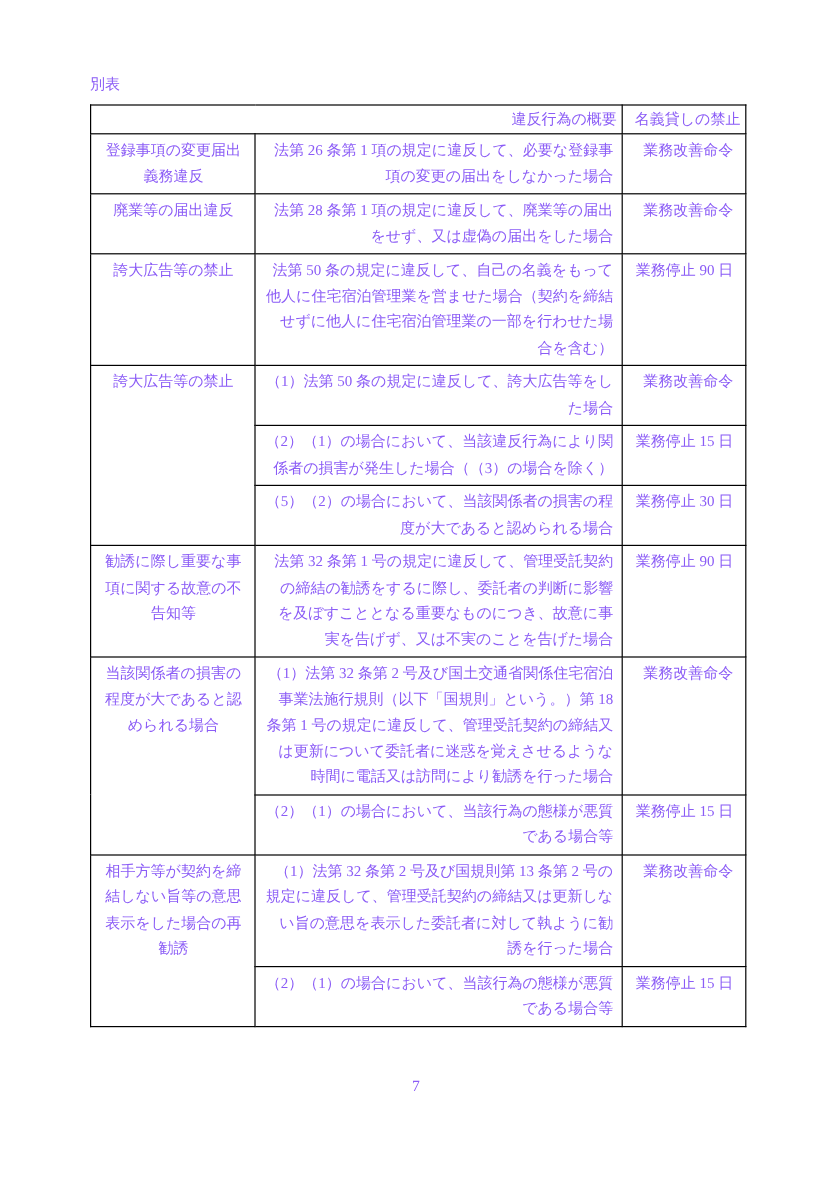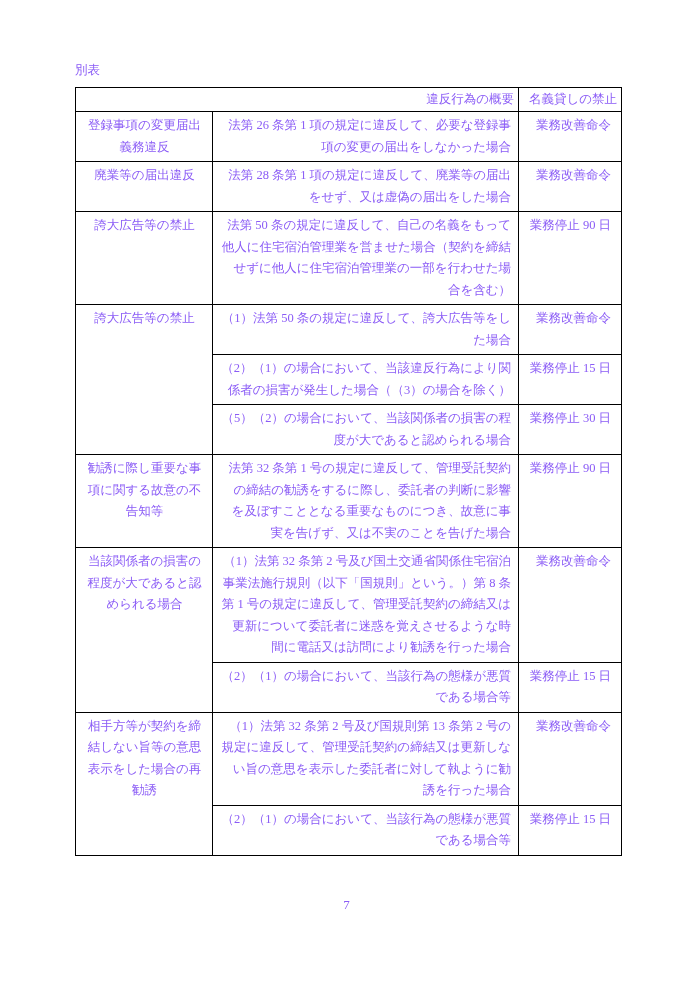--- a/index.html
+++ b/index.html
@@ -123,21 +123,21 @@
         </tr>
 
         <tr>
           <td class="cat">勧誘に際し重要な事項に関する故意の不告知等</td>
           <td class="desc">法第 32 条第 1 号の規定に違反して、管理受託契約の締結の勧誘をするに際し、委託者の判断に影響を及ぼすこととなる重要なものにつき、故意に事実を告げず、又は不実のことを告げた場合</td>
           <td class="meas">業務停止 90 日</td>
         </tr>
 
         <tr>
           <td class="cat" rowspan="2">当該関係者の損害の程度が大であると認められる場合</td>
-          <td class="desc">（1）法第 32 条第 2 号及び国土交通省関係住宅宿泊事業法施行規則（以下「国規則」という。）第 8 条第 1 号の規定に違反して、管理受託契約の締結又は更新について委託者に迷惑を覚えさせるような時間に電話又は訪問により勧誘を行った場合</td>
+          <td class="desc">（1）法第 32 条第 2 号及び国土交通省関係住宅宿泊事業法施行規則（以下「国規則」という。）第 18 条第 1 号の規定に違反して、管理受託契約の締結又は更新について委託者に迷惑を覚えさせるような時間に電話又は訪問により勧誘を行った場合</td>
           <td class="meas">業務改善命令</td>
         </tr>
         <tr>
           <td class="desc">（2）（1）の場合において、当該行為の態様が悪質である場合等</td>
           <td class="meas">業務停止 15 日</td>
         </tr>
 
         <tr>
           <td class="cat" rowspan="2">相手方等が契約を締結しない旨等の意思表示をした場合の再勧誘</td>
           <td class="desc">（1）法第 32 条第 2 号及び国規則第 13 条第 2 号の規定に違反して、管理受託契約の締結又は更新しない旨の意思を表示した委託者に対して執ように勧誘を行った場合</td>

